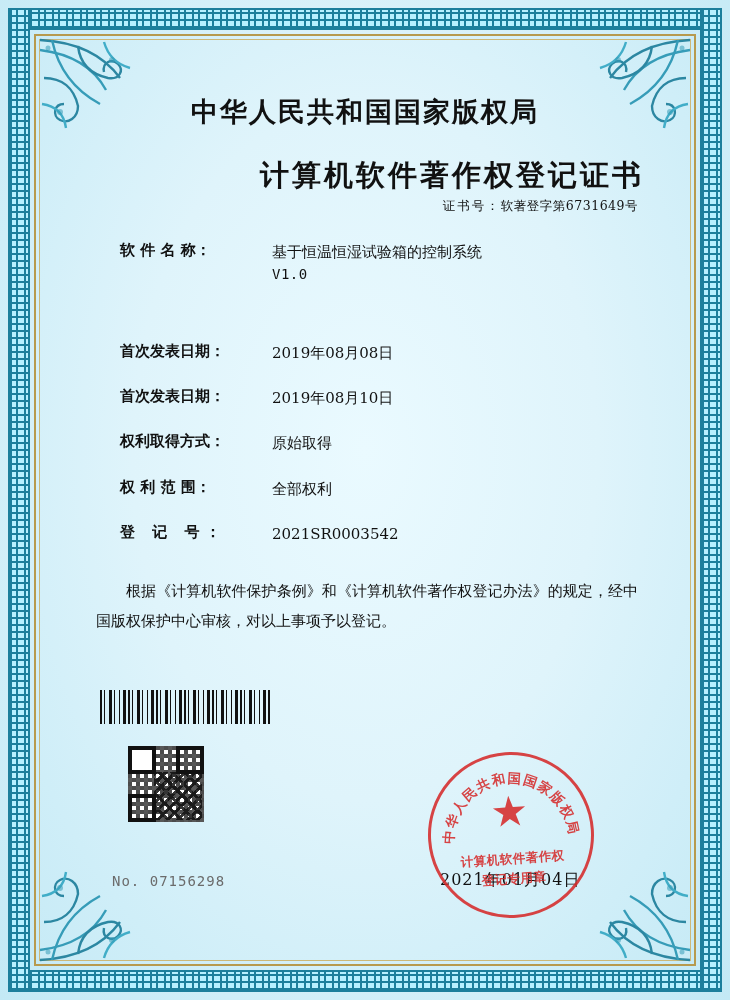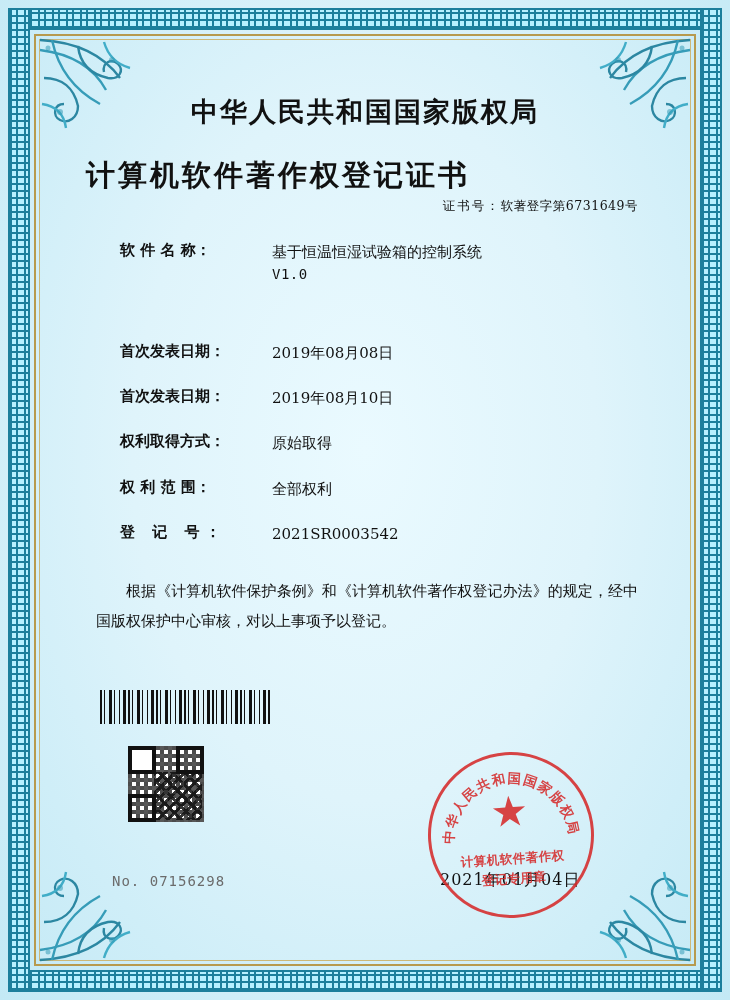--- a/index.html
+++ b/index.html
@@ -82,21 +82,21 @@
   }
   .org-title {
     text-align: center;
     font-family: "DejaVu Serif", serif;
     font-size: 27px;
     font-weight: bold;
     letter-spacing: 2px;
     color: #111;
   }
   .doc-title {
-    text-align: left;
+    text-align: right;
     font-family: Liberation Mono, monospace;
     font-size: 29px;
     font-weight: bold;
     letter-spacing: 3px;
     color: #111;
     margin-top: 26px;
   }
   .cert-no {
     text-align: right;
     font-size: 12.5px;

